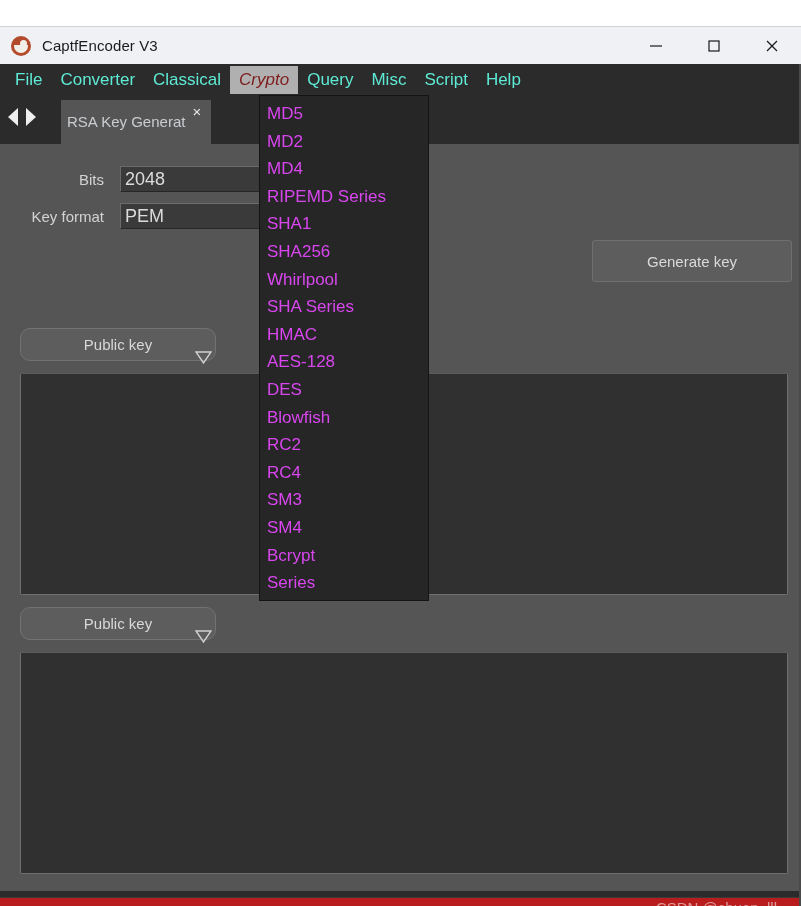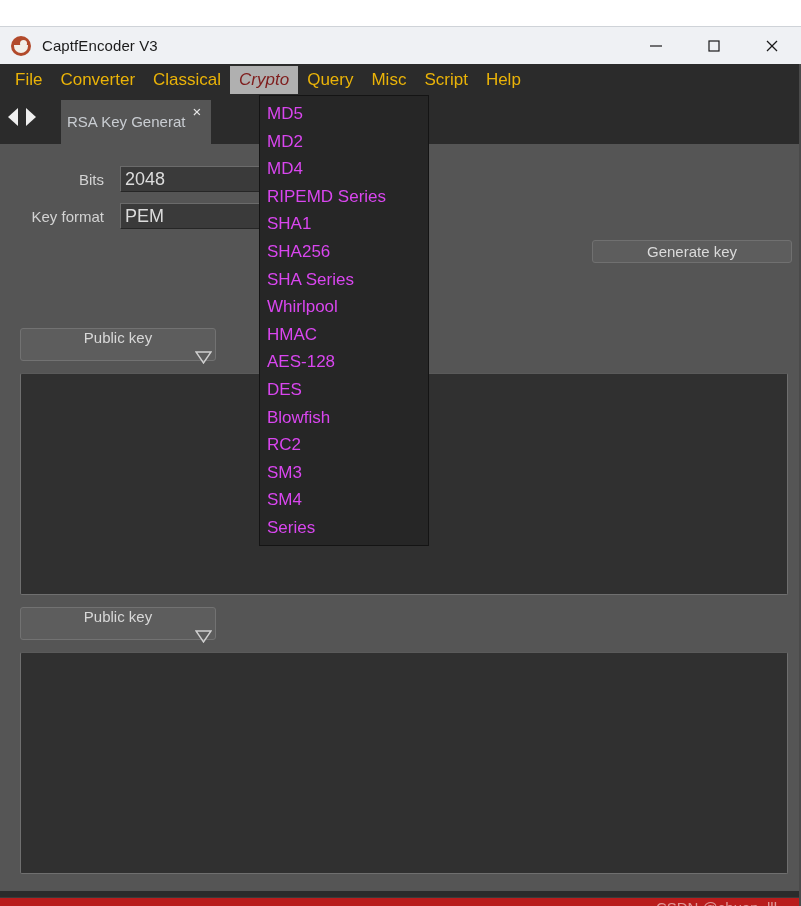--- a/index.html
+++ b/index.html
@@ -85,21 +85,21 @@
     left: 0; top: 38px;
     width: 801px; height: 32px;
     background: #2b2b2b;
     display: flex;
     align-items: center;
     padding-left: 6px;
     box-sizing: border-box;
   }
   .menu-item {
     font-size: 17px;
-    color: #eab308;
+    color: #5eead4;
     padding: 3px 9px;
     line-height: 22px;
     white-space: nowrap;
   }
   .menu-item.active {
     background: #b0b0b0;
     color: #7f1d1d;
     font-style: italic;
   }
 
@@ -181,40 +181,40 @@
     font-size: 18px;
     font-family: "Liberation Sans", sans-serif;
     padding: 0 4px;
     line-height: 24px;
     outline: none;
   }
 
   .generate-btn {
     position: absolute;
     left: 592px; top: 214px;
-    width: 200px; height: 23px;
+    width: 200px; height: 42px;
     background: #5d5d5d;
     border: 1px solid #707070;
     border-radius: 3px;
     color: #dadada;
     font-size: 15px;
     font-family: "Liberation Sans", sans-serif;
     cursor: default;
   }
 
   
   .combo {
     position: absolute;
     width: 196px; height: 33px;
     background: #5d5d5d;
     border: 1px solid #727272;
-    border-radius: 3px;
-    box-sizing: border-box;
-    display: flex;
-    align-items: flex-start;
+    border-radius: 10px;
+    box-sizing: border-box;
+    display: flex;
+    align-items: center;
     justify-content: center;
   }
   .combo-label {
     font-size: 15px;
     color: #d8d8d8;
   }
   .combo-arrow {
     position: absolute;
     right: 12px;
     top: 10px;
@@ -390,29 +390,31 @@
   </div>
   <div class="textarea" style="left:20px; top:626px; width:768px; height:222px;"></div>
 
   <div class="dropdown">
     <div class="dropdown-item">MD5</div>
     <div class="dropdown-item">MD2</div>
     <div class="dropdown-item">MD4</div>
     <div class="dropdown-item">RIPEMD Series</div>
     <div class="dropdown-item">SHA1</div>
     <div class="dropdown-item">SHA256</div>
+    <div class="dropdown-item">Whirlpool</div>
     <div class="dropdown-item">SHA Series</div>
-    <div class="dropdown-item">Whirlpool</div>
     <div class="dropdown-item">HMAC</div>
     <div class="dropdown-item">AES-128</div>
     <div class="dropdown-item">DES</div>
     <div class="dropdown-item">Blowfish</div>
     <div class="dropdown-item">RC2</div>
+    <div class="dropdown-item">RC4</div>
     <div class="dropdown-item">SM3</div>
     <div class="dropdown-item">SM4</div>
+    <div class="dropdown-item">Bcrypt</div>
     <div class="dropdown-item">Series</div>
   </div>
 
   <div class="bottom-dark"></div>
 
   <div class="statusbar">
     <div class="status-eye">
       <svg width="22" height="20" viewBox="0 0 22 20">
         <path d="M2,10 C5,5 9,3 11,3 C13,3 17,5 20,10 C17,15 13,17 11,17 C9,17 5,15 2,10 Z" fill="none" stroke="#f1f1f1" stroke-width="2"></path>
         <circle cx="11" cy="10" r="3.2" fill="#f1f1f1"></circle>

